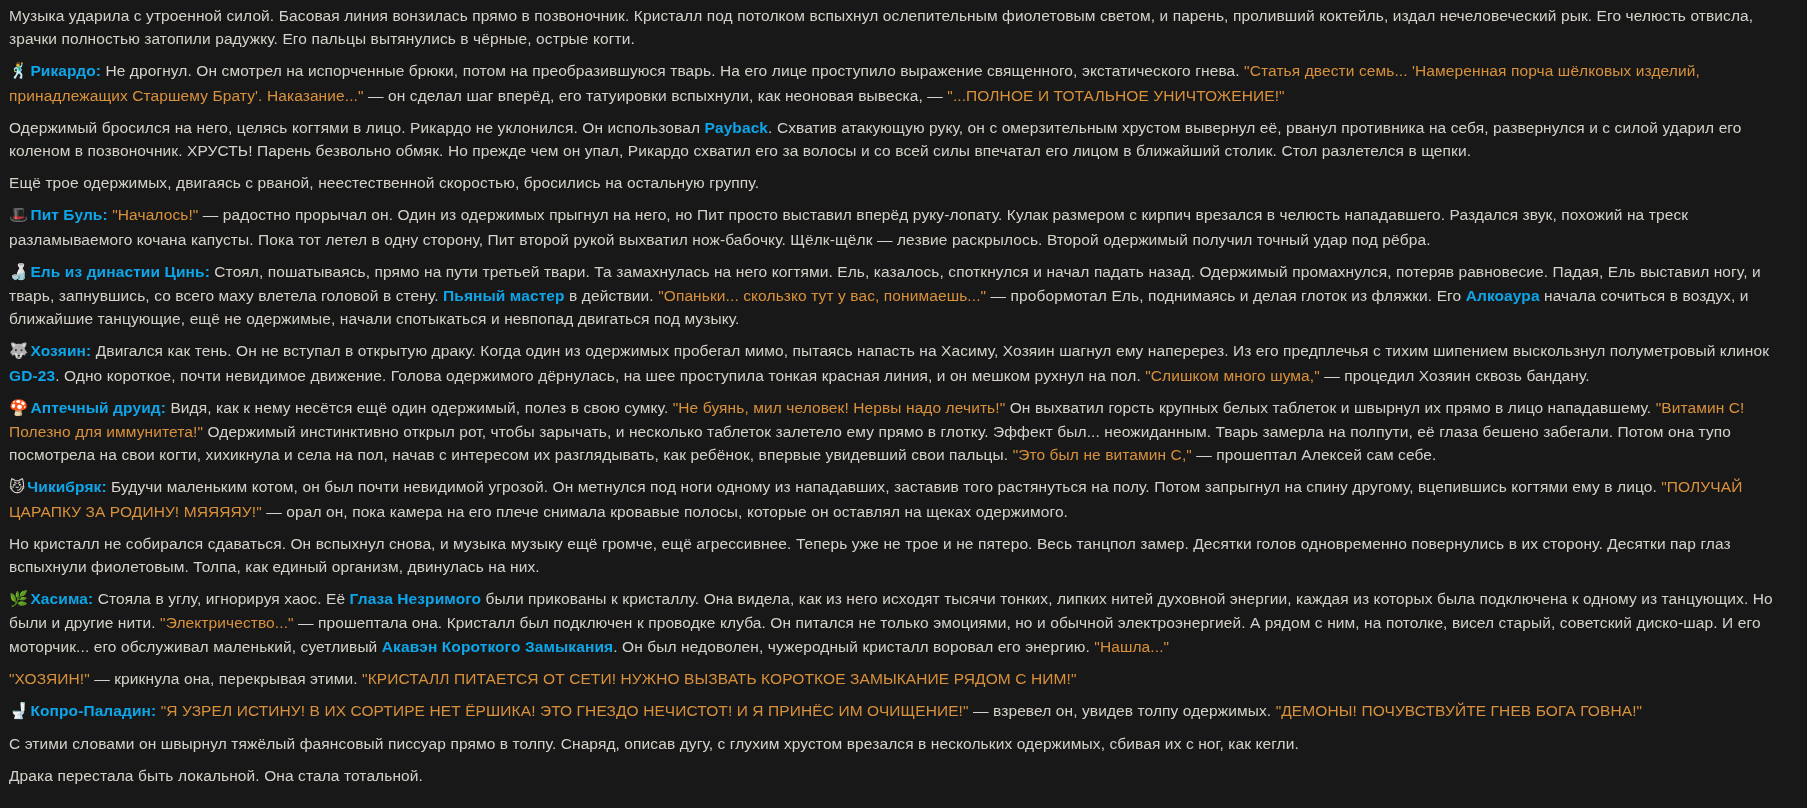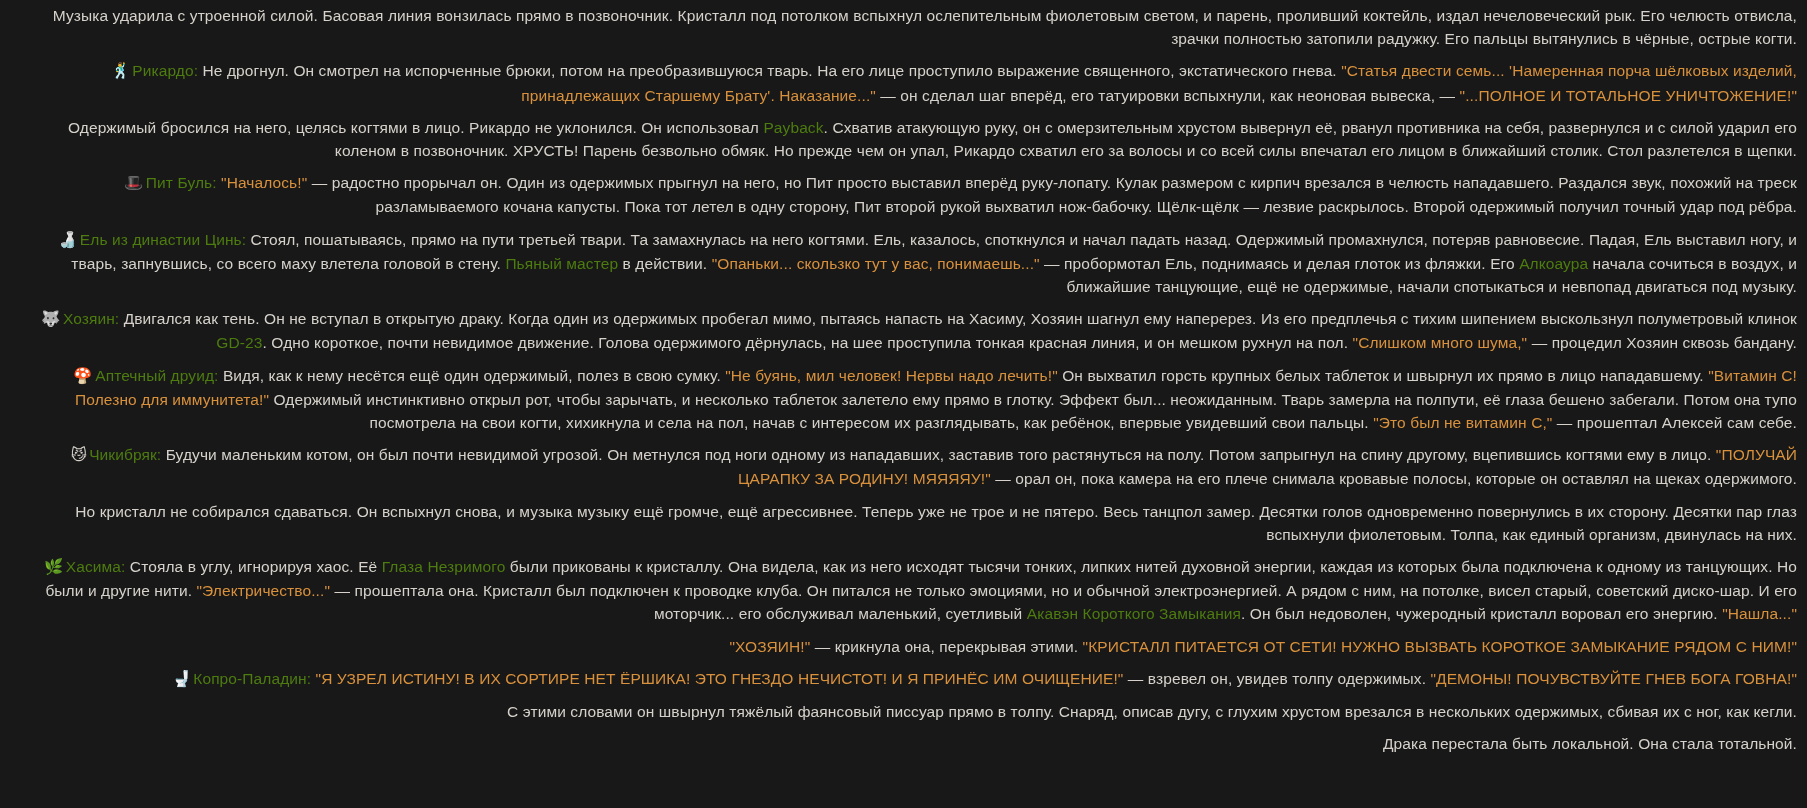--- a/index.html
+++ b/index.html
@@ -16,40 +16,40 @@
     min-height: 808px;
     padding: 4px 10px 6px 9px;
     font-family: "Liberation Sans", "DejaVu Sans", sans-serif;
     font-size: 15.5px;
     line-height: 23.2px;
     color: #d6d2cb;
     letter-spacing: 0.1px;
   }
   .para {
     margin: 0 0 9px 0;
-    text-align: right;
   }
   .para:last-child { margin-bottom: 0; }
   .seg-n { color: #d6d2cb; }
-  .seg-b { color: #4d7c0f; font-weight: normal; }
+  .seg-b { color: #0ea5e9; font-weight: bold; }
   .seg-q { color: #d9913c; }
   .emoji {
     font-family: "DejaVu Sans", sans-serif;
     margin-right: 2px;
     font-style: normal;
   }
 </style>
 </head>
 <body>
 
 <div class="page">
   <div id="story">
       <p class="para"><span class="seg-n">Музыка ударила с утроенной силой. Басовая линия вонзилась прямо в позвоночник. Кристалл под потолком вспыхнул ослепительным фиолетовым светом, и парень, проливший коктейль, издал нечеловеческий рык. Его челюсть отвисла, зрачки полностью затопили радужку. Его пальцы вытянулись в чёрные, острые когти.</span></p>
       <p class="para"><span class="emoji">🕺</span><span class="seg-b">Рикардо:</span><span class="seg-n"> Не дрогнул. Он смотрел на испорченные брюки, потом на преобразившуюся тварь. На его лице проступило выражение священного, экстатического гнева. </span><span class="seg-q">"Статья двести семь... 'Намеренная порча шёлковых изделий, принадлежащих Старшему Брату'. Наказание..."</span><span class="seg-n"> — он сделал шаг вперёд, его татуировки вспыхнули, как неоновая вывеска, — </span><span class="seg-q">"...ПОЛНОЕ И ТОТАЛЬНОЕ УНИЧТОЖЕНИЕ!"</span></p>
       <p class="para"><span class="seg-n">Одержимый бросился на него, целясь когтями в лицо. Рикардо не уклонился. Он использовал </span><span class="seg-b">Payback</span><span class="seg-n">. Схватив атакующую руку, он с омерзительным хрустом вывернул её, рванул противника на себя, развернулся и с силой ударил его коленом в позвоночник. ХРУСТЬ! Парень безвольно обмяк. Но прежде чем он упал, Рикардо схватил его за волосы и со всей силы впечатал его лицом в ближайший столик. Стол разлетелся в щепки.</span></p>
+      <p class="para"><span class="seg-n">Ещё трое одержимых, двигаясь с рваной, неестественной скоростью, бросились на остальную группу.</span></p>
       <p class="para"><span class="emoji">🎩</span><span class="seg-b">Пит Буль:</span><span class="seg-n"> </span><span class="seg-q">"Началось!"</span><span class="seg-n"> — радостно прорычал он. Один из одержимых прыгнул на него, но Пит просто выставил вперёд руку-лопату. Кулак размером с кирпич врезался в челюсть нападавшего. Раздался звук, похожий на треск разламываемого кочана капусты. Пока тот летел в одну сторону, Пит второй рукой выхватил нож-бабочку. Щёлк-щёлк — лезвие раскрылось. Второй одержимый получил точный удар под рёбра.</span></p>
       <p class="para"><span class="emoji">🍶</span><span class="seg-b">Ель из династии Цинь:</span><span class="seg-n"> Стоял, пошатываясь, прямо на пути третьей твари. Та замахнулась на него когтями. Ель, казалось, споткнулся и начал падать назад. Одержимый промахнулся, потеряв равновесие. Падая, Ель выставил ногу, и тварь, запнувшись, со всего маху влетела головой в стену. </span><span class="seg-b">Пьяный мастер</span><span class="seg-n"> в действии. </span><span class="seg-q">"Опаньки... скользко тут у вас, понимаешь..."</span><span class="seg-n"> — пробормотал Ель, поднимаясь и делая глоток из фляжки. Его </span><span class="seg-b">Алкоаура</span><span class="seg-n"> начала сочиться в воздух, и ближайшие танцующие, ещё не одержимые, начали спотыкаться и невпопад двигаться под музыку.</span></p>
       <p class="para"><span class="emoji">🐺</span><span class="seg-b">Хозяин:</span><span class="seg-n"> Двигался как тень. Он не вступал в открытую драку. Когда один из одержимых пробегал мимо, пытаясь напасть на Хасиму, Хозяин шагнул ему наперерез. Из его предплечья с тихим шипением выскользнул полуметровый клинок </span><span class="seg-b">GD-23</span><span class="seg-n">. Одно короткое, почти невидимое движение. Голова одержимого дёрнулась, на шее проступила тонкая красная линия, и он мешком рухнул на пол. </span><span class="seg-q">"Слишком много шума,"</span><span class="seg-n"> — процедил Хозяин сквозь бандану.</span></p>
       <p class="para"><span class="emoji">🍄</span><span class="seg-b">Аптечный друид:</span><span class="seg-n"> Видя, как к нему несётся ещё один одержимый, полез в свою сумку. </span><span class="seg-q">"Не буянь, мил человек! Нервы надо лечить!"</span><span class="seg-n"> Он выхватил горсть крупных белых таблеток и швырнул их прямо в лицо нападавшему. </span><span class="seg-q">"Витамин С! Полезно для иммунитета!"</span><span class="seg-n"> Одержимый инстинктивно открыл рот, чтобы зарычать, и несколько таблеток залетело ему прямо в глотку. Эффект был... неожиданным. Тварь замерла на полпути, её глаза бешено забегали. Потом она тупо посмотрела на свои когти, хихикнула и села на пол, начав с интересом их разглядывать, как ребёнок, впервые увидевший свои пальцы. </span><span class="seg-q">"Это был не витамин С,"</span><span class="seg-n"> — прошептал Алексей сам себе.</span></p>
       <p class="para"><span class="emoji">😼</span><span class="seg-b">Чикибряк:</span><span class="seg-n"> Будучи маленьким котом, он был почти невидимой угрозой. Он метнулся под ноги одному из нападавших, заставив того растянуться на полу. Потом запрыгнул на спину другому, вцепившись когтями ему в лицо. </span><span class="seg-q">"ПОЛУЧАЙ ЦАРАПКУ ЗА РОДИНУ! МЯЯЯЯУ!"</span><span class="seg-n"> — орал он, пока камера на его плече снимала кровавые полосы, которые он оставлял на щеках одержимого.</span></p>
       <p class="para"><span class="seg-n">Но кристалл не собирался сдаваться. Он вспыхнул снова, и музыка музыку ещё громче, ещё агрессивнее. Теперь уже не трое и не пятеро. Весь танцпол замер. Десятки голов одновременно повернулись в их сторону. Десятки пар глаз вспыхнули фиолетовым. Толпа, как единый организм, двинулась на них.</span></p>
       <p class="para"><span class="emoji">🌿</span><span class="seg-b">Хасима:</span><span class="seg-n"> Стояла в углу, игнорируя хаос. Её </span><span class="seg-b">Глаза Незримого</span><span class="seg-n"> были прикованы к кристаллу. Она видела, как из него исходят тысячи тонких, липких нитей духовной энергии, каждая из которых была подключена к одному из танцующих. Но были и другие нити. </span><span class="seg-q">"Электричество..."</span><span class="seg-n"> — прошептала она. Кристалл был подключен к проводке клуба. Он питался не только эмоциями, но и обычной электроэнергией. А рядом с ним, на потолке, висел старый, советский диско-шар. И его моторчик... его обслуживал маленький, суетливый </span><span class="seg-b">Акавэн Короткого Замыкания</span><span class="seg-n">. Он был недоволен, чужеродный кристалл воровал его энергию. </span><span class="seg-q">"Нашла..."</span></p>
       <p class="para"><span class="seg-q">"ХОЗЯИН!"</span><span class="seg-n"> — крикнула она, перекрывая этими. </span><span class="seg-q">"КРИСТАЛЛ ПИТАЕТСЯ ОТ СЕТИ! НУЖНО ВЫЗВАТЬ КОРОТКОЕ ЗАМЫКАНИЕ РЯДОМ С НИМ!"</span></p>
       <p class="para"><span class="emoji">🚽</span><span class="seg-b">Копро-Паладин:</span><span class="seg-n"> </span><span class="seg-q">"Я УЗРЕЛ ИСТИНУ! В ИХ СОРТИРЕ НЕТ ЁРШИКА! ЭТО ГНЕЗДО НЕЧИСТОТ! И Я ПРИНЁС ИМ ОЧИЩЕНИЕ!"</span><span class="seg-n"> — взревел он, увидев толпу одержимых. </span><span class="seg-q">"ДЕМОНЫ! ПОЧУВСТВУЙТЕ ГНЕВ БОГА ГОВНА!"</span></p>
       <p class="para"><span class="seg-n">С этими словами он швырнул тяжёлый фаянсовый писсуар прямо в толпу. Снаряд, описав дугу, с глухим хрустом врезался в нескольких одержимых, сбивая их с ног, как кегли.</span></p>

